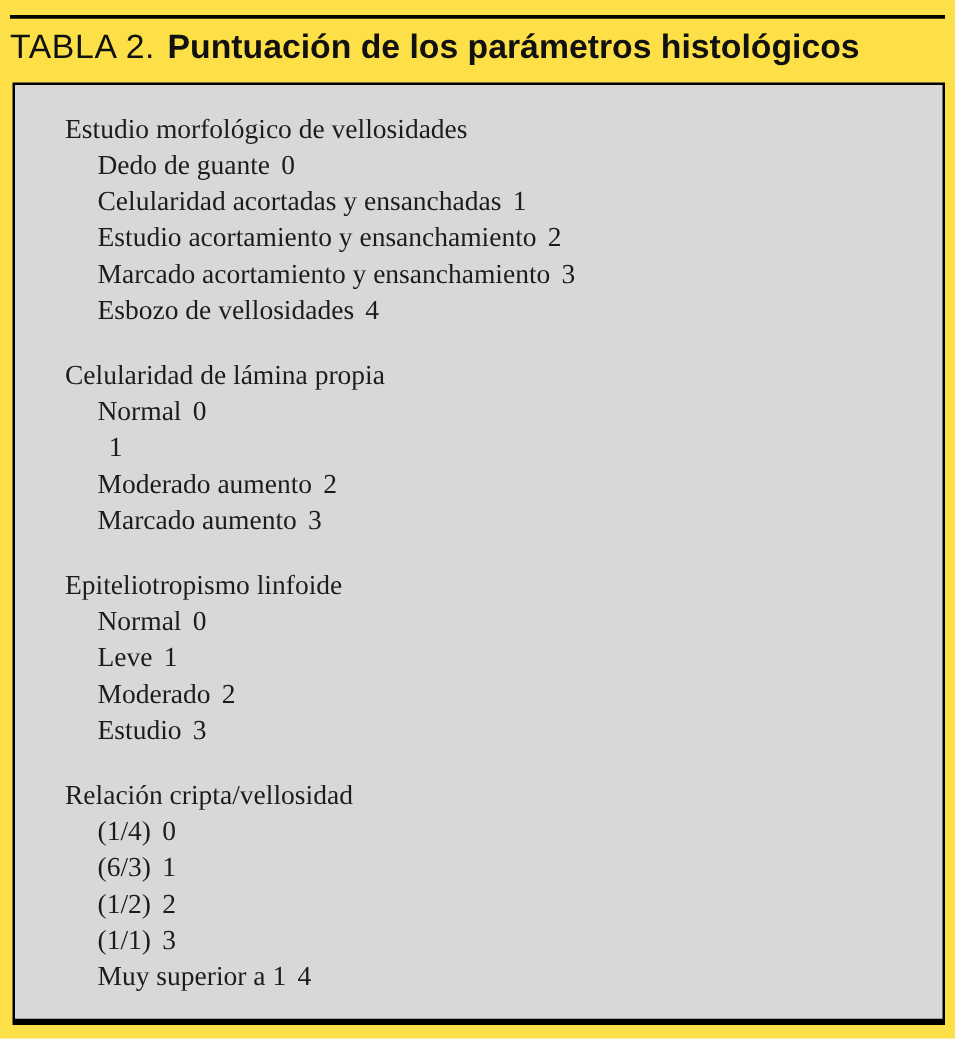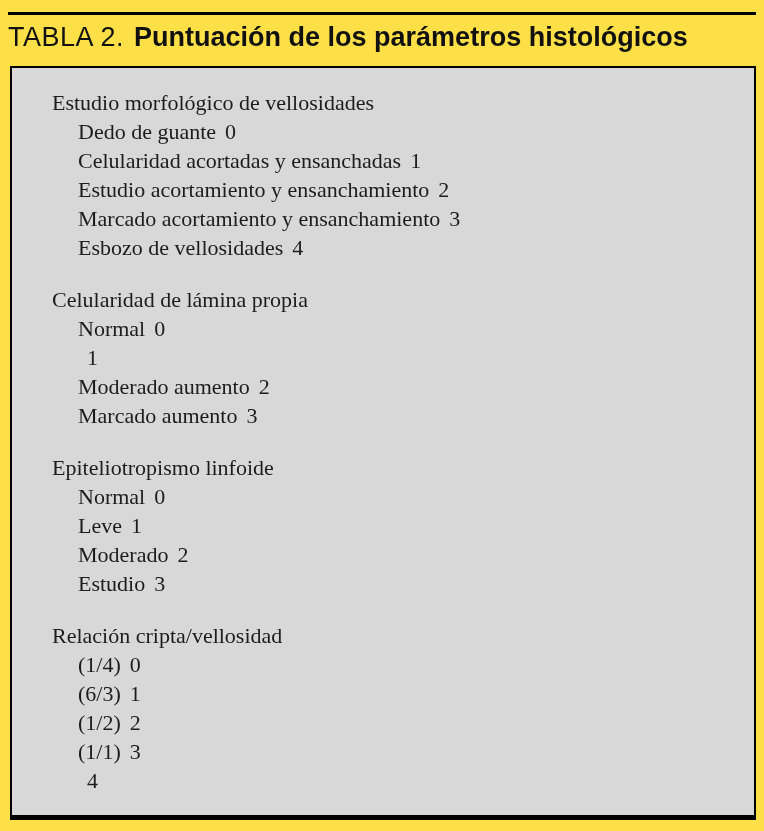--- a/index.html
+++ b/index.html
@@ -148,18 +148,19 @@
       </div>
       <div class="row">
         <span class="row-label">(1/2)</span>
         <span class="row-score">2</span>
       </div>
       <div class="row">
         <span class="row-label">(1/1)</span>
         <span class="row-score">3</span>
       </div>
       <div class="row">
+        <span class="row-label">Muy superior a 1</span>
         <span class="row-score">4</span>
       </div>
     </div>
 
   </div>
 </div>
 
 </body></html>

